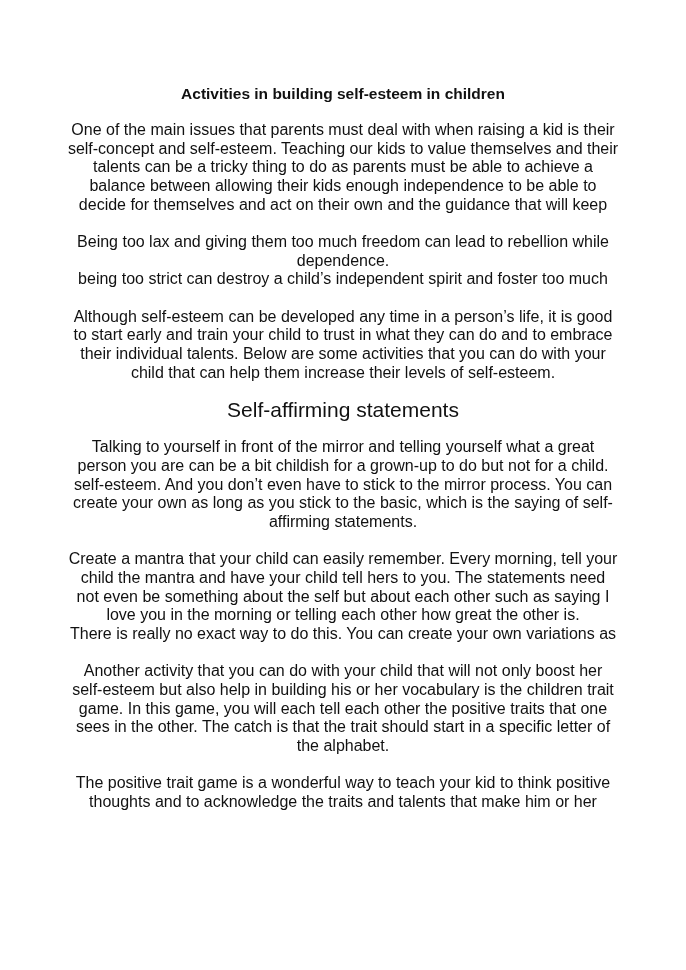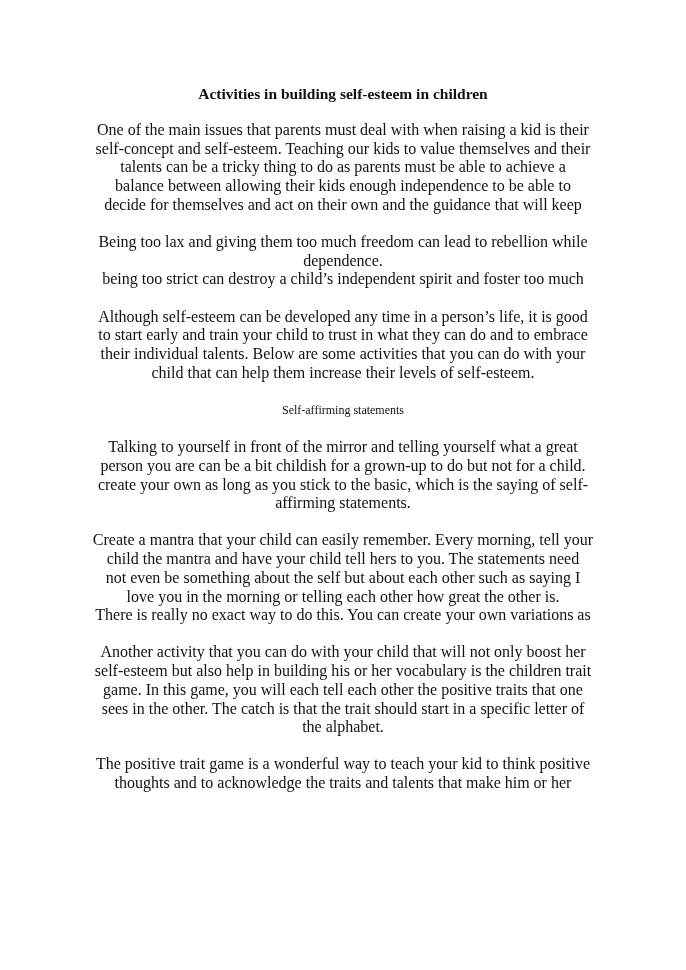--- a/index.html
+++ b/index.html
@@ -1,36 +1,36 @@
 <!DOCTYPE html>
 <html><head>
   <meta charset="utf-8">
   <style>
     html, body { margin: 0; padding: 0; background: #ffffff; }
     body { width: 686px; height: 970px; overflow: hidden; position: relative; }
     .page {
       position: absolute; left: 0; top: 0; width: 630px; height: 970px;
       background: #ffffff; color: #111111;
-      font-family: Liberation Serif, serif;
+      font-family: Liberation Sans, sans-serif;
     }
     .content {
       position: absolute; left: 40px; top: 84px; width: 606px;
       text-align: center;
     }
     .title {
       font-weight: bold; font-size: 15.5px; line-height: 20px;
       margin: 0 0 17px 0; letter-spacing: 0;
     }
     .para { margin: 0 0 18.5px 0; }
     .line {
       display: block; font-size: 16px; line-height: 18.7px;
       white-space: nowrap;
     }
     .subhead {
-      font-size: 12px; line-height: 18.7px; margin: 0 0 18.5px 0;
+      font-size: 21px; line-height: 18.7px; margin: 0 0 18.5px 0;
       font-weight: normal;
     }
   </style>
 </head>
 <body>
 
 <div class="page">
   <div class="content">
     <h1 class="title">Activities in building self-esteem in children</h1>
 
@@ -53,20 +53,21 @@
       <span class="line">to start early and train your child to trust in what they can do and to embrace</span>
       <span class="line">their individual talents. Below are some activities that you can do with your</span>
       <span class="line">child that can help them increase their levels of self-esteem.</span>
     </p>
 
     <h2 class="subhead">Self-affirming statements</h2>
 
     <p class="para">
       <span class="line">Talking to yourself in front of the mirror and telling yourself what a great</span>
       <span class="line">person you are can be a bit childish for a grown-up to do but not for a child.</span>
+      <span class="line">self-esteem. And you don’t even have to stick to the mirror process. You can</span>
       <span class="line">create your own as long as you stick to the basic, which is the saying of self-</span>
       <span class="line">affirming statements.</span>
     </p>
 
     <p class="para">
       <span class="line">Create a mantra that your child can easily remember. Every morning, tell your</span>
       <span class="line">child the mantra and have your child tell hers to you. The statements need</span>
       <span class="line">not even be something about the self but about each other such as saying I</span>
       <span class="line">love you in the morning or telling each other how great the other is.</span>
       <span class="line">There is really no exact way to do this. You can create your own variations as</span>

